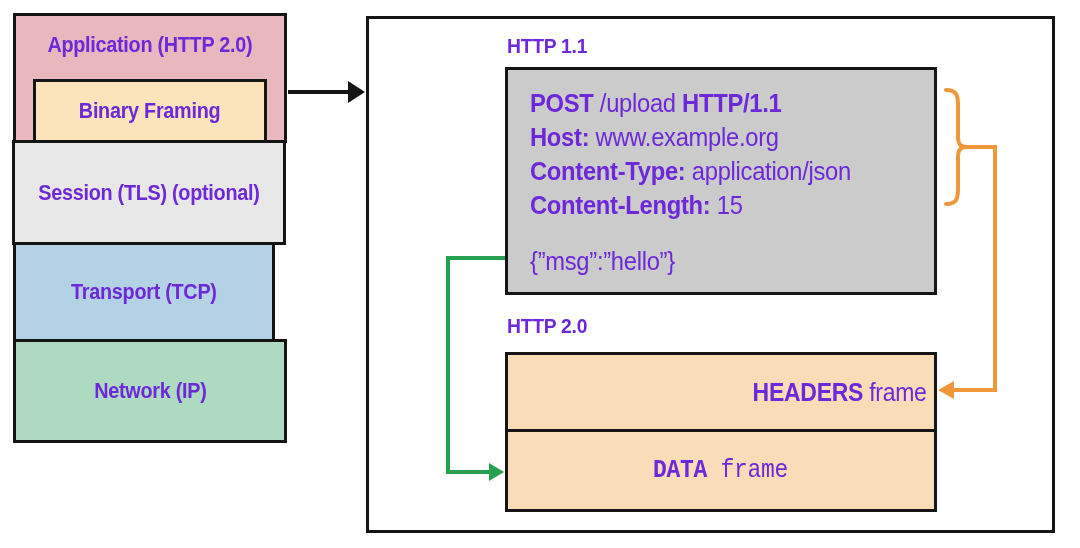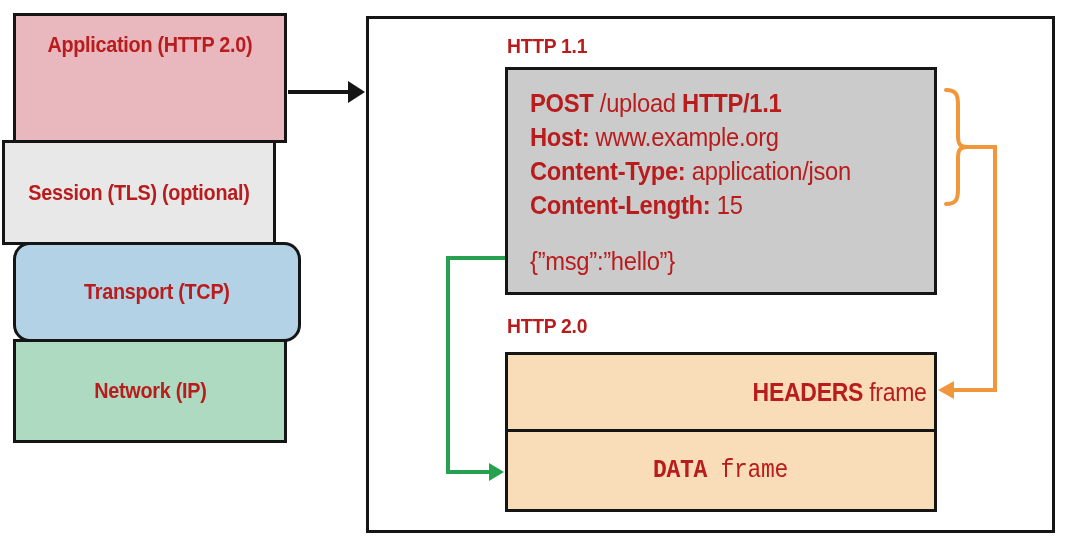--- a/index.html
+++ b/index.html
@@ -1,21 +1,21 @@
 <!DOCTYPE html>
 <html style="--app-pink: #e9b7be; --framing-tan: #fbe4bb; --session-gray: #e8e8e8; --transport-blue: #b3d2e6; --network-green: #aedac1; --request-gray: #cbcbcb; --frame-tan: #f9ddb8; --arrow-orange: #f0973c; --arrow-green: #27a050; --line-black: #151515;"><head>
 <meta charset="utf-8">
 <style>
   html,body { margin:0; padding:0; background:#ffffff; }
   .canvas {
     position: relative;
     width: 1080px; height: 548px;
     background: #ffffff;
     font-family: "Liberation Sans", "DejaVu Sans", sans-serif;
-    color: #b91c1c;
+    color: #6d28d9;
     overflow: hidden;
   }
   .box {
     position: absolute;
     box-sizing: border-box;
     border: 3px solid #151515;
     display: flex;
     align-items: center;
     justify-content: center;
   }
@@ -24,22 +24,22 @@
     display: inline-block;
     transform: scaleX(0.9);
     white-space: nowrap;
     font-weight: bold;
     font-size: 22px;
     letter-spacing: -0.3px;
   }
   .stack-app      { left:13px;  top:13px;  width:274px; height:130px; background: var(--app-pink,#e9b7be); align-items: flex-start; }
   .stack-app .row-label { margin-top: 16px; }
   .stack-framing  { left:33px;  top:79px;  width:234px; height:64px;  background: var(--framing-tan,#fbe4bb); }
-  .stack-session  { left:2px;  top:140px; width:274px; height:105px; background: var(--session-gray,#e8e8e8); }
-  .stack-transport{ left:13px;  top:242px; width:288px; height:100px; background: var(--transport-blue,#b3d2e6); border-radius: 17px; }
+  .stack-session  { left:12px;  top:140px; width:274px; height:105px; background: var(--session-gray,#e8e8e8); }
+  .stack-transport{ left:13px;  top:242px; width:262px; height:100px; background: var(--transport-blue,#b3d2e6); }
   .stack-network  { left:13px;  top:339px; width:274px; height:104px; background: var(--network-green,#aedac1); text-align: center; }
   
   .outer-box { left:366px; top:16px; width:689px; height:517px; background:#ffffff; }
   .section-label {
     position: absolute;
     font-size: 21px;
     font-weight: bold;
     letter-spacing: -0.3px;
     transform: scaleX(0.92);
     transform-origin: left center;
@@ -77,20 +77,23 @@
   }
 </style>
 </head>
 <body>
 
 <div class="canvas">
 
   <div class="box stack-app">
     <span class="row-label">Application (HTTP 2.0)</span>
   </div>
+  <div class="box stack-framing">
+    <span class="row-label">Binary Framing</span>
+  </div>
   <div class="box stack-session">
     <span class="row-label">Session (TLS) (optional)</span>
   </div>
   <div class="box stack-transport">
     <span class="row-label">Transport (TCP)</span>
   </div>
   <div class="box stack-network">
     <span class="row-label">Network (IP)</span>
   </div>
 

